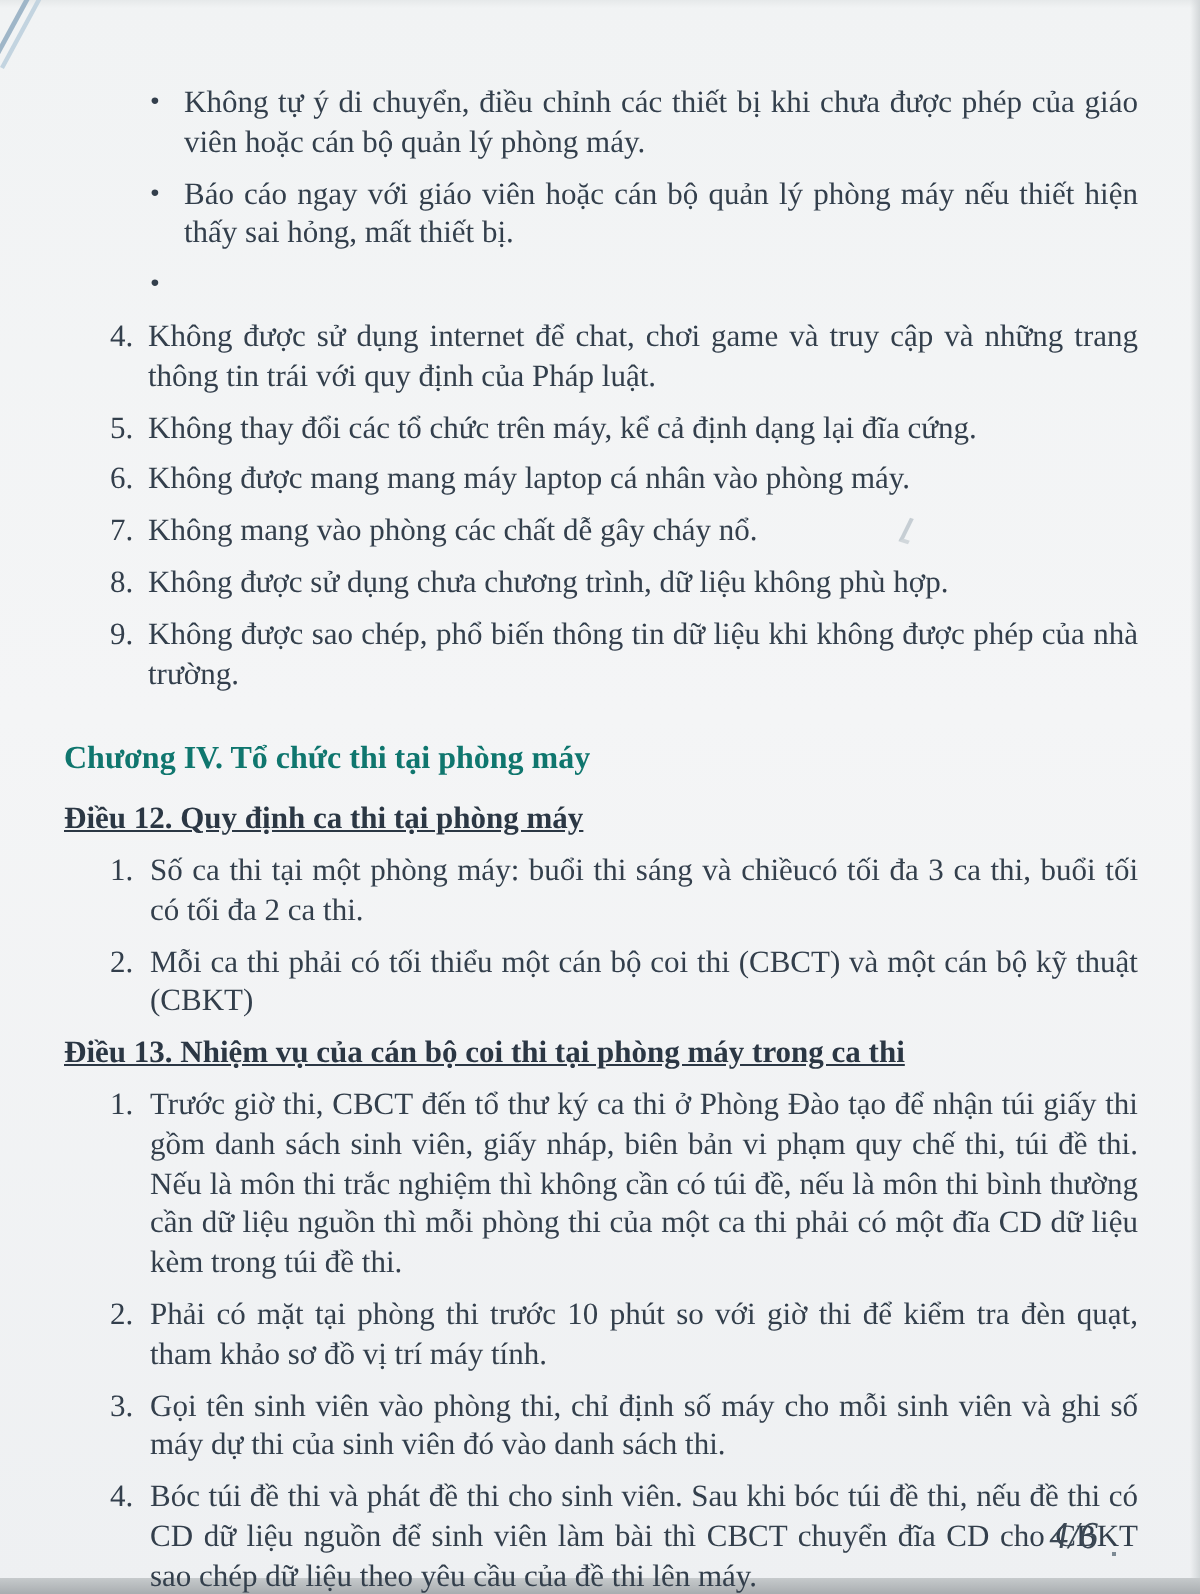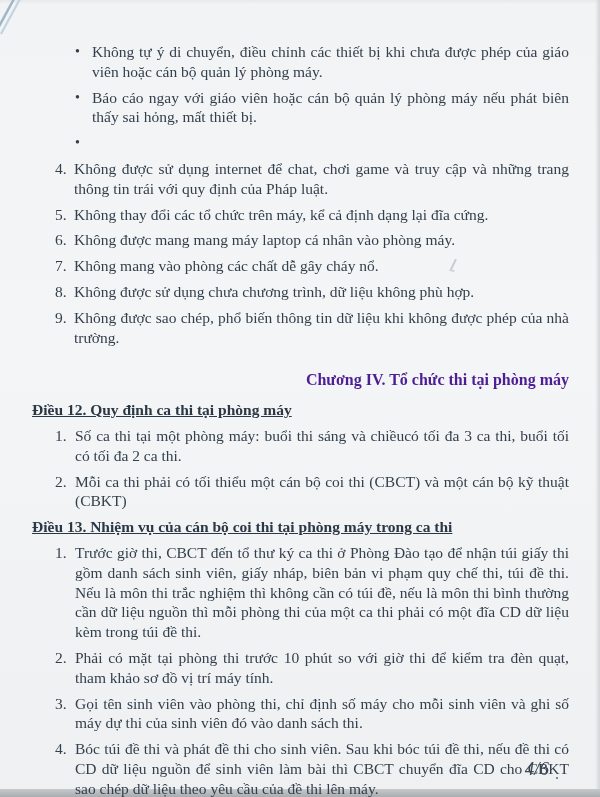--- a/index.html
+++ b/index.html
@@ -35,22 +35,22 @@
   .doc {
     position: absolute; top: 42px; left: 32px; right: 31px;
     font-size: 15.5px; line-height: 19.8px;
   }
   .row { display: flex; margin-bottom: 6px; }
   .row .txt { flex: 1; text-align: justify; }
   .bullet-marker { flex: none; margin-left: 43px; width: 17px; font-size: 14px; }
   .num { flex: none; margin-left: 23px; width: 19px; }
   .article .num { width: 20px; }
   .chapter-heading {
-    text-align: right; font-weight: bold; font-size: 16px;
-    color: #4c1d95; margin: 23px 0 10px 0;
+    text-align: left; font-weight: bold; font-size: 16px;
+    color: #0f766e; margin: 23px 0 10px 0;
   }
   .article-heading {
     font-weight: bold; color: #2b3744; margin: 0 0 6px 0; text-decoration: underline;
   }
   .page-number {
     position: absolute; right: 42px; bottom: 17px;
     font-style: italic; font-size: 19px; color: #3c4854;
   }
   .page-number::after {
     content: ""; display: inline-block; width: 2px; height: 2px;
@@ -73,21 +73,21 @@
 
   <div>
 
       <div class="row">
         <span class="bullet-marker">•</span>
         <span class="txt">Không tự ý di chuyển, điều chỉnh các thiết bị khi chưa được phép của giáo viên hoặc cán bộ quản lý phòng máy.</span>
       </div>
 
       <div class="row">
         <span class="bullet-marker">•</span>
-        <span class="txt">Báo cáo ngay với giáo viên hoặc cán bộ quản lý phòng máy nếu phát biên thấy sai hỏng, mất thiết bị.</span>
+        <span class="txt">Báo cáo ngay với giáo viên hoặc cán bộ quản lý phòng máy nếu thiết hiện thấy sai hỏng, mất thiết bị.</span>
       </div>
 
       <div class="row">
         <span class="bullet-marker">•</span>
       </div>
     </div>
 
   <div>
 
       <div class="row">

